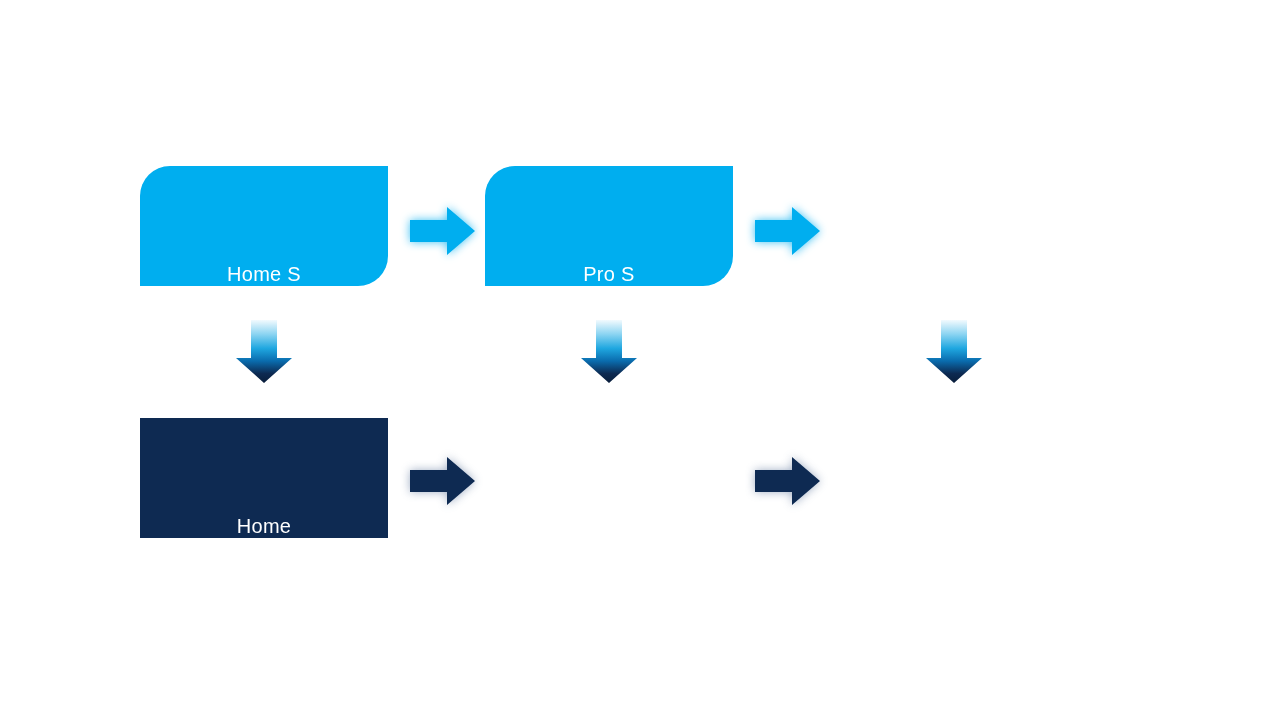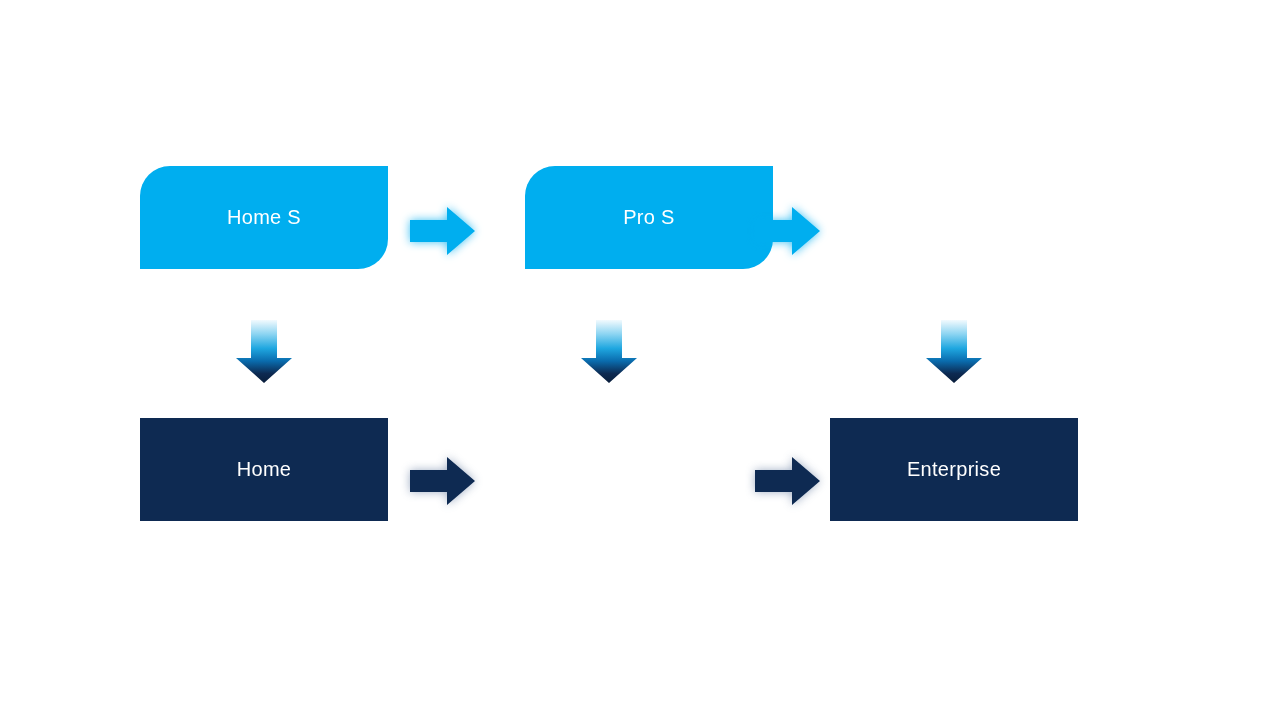--- a/index.html
+++ b/index.html
@@ -11,44 +11,44 @@
   }
   .canvas {
     position: relative;
     width: 1280px;
     height: 720px;
     background: #ffffff;
   }
   .box {
     position: absolute;
     width: 248px;
-    height: 103px;
+    height: 120px;
     display: flex;
-    align-items: center;
+    align-items: flex-end;
     justify-content: center;
   }
   .box .label {
     color: #ffffff;
     font-size: 20px;
     font-weight: 400;
     letter-spacing: 0.3px;
     white-space: nowrap;
   }
   .box.top {
     background: #00AEEF;
     border-radius: 30px 0 30px 0;
     top: 166px;
   }
   .box.bottom {
     background: #0E2A52;
     border-radius: 0;
     top: 418px;
   }
   .box.col-1 { left: 140px; }
-  .box.col-2 { left: 485px; margin-left: 40px; }
+  .box.col-2 { left: 485px; }
   .box.col-3 { left: 830px; }
 
   .arrow-right {
     position: absolute;
     width: 65px;
     height: 48px;
   }
   .arrow-right.light { filter: drop-shadow(0 0 5px rgba(0, 174, 239, 0.75)); }
   .arrow-right.dark  { filter: drop-shadow(0 0 5px rgba(45, 75, 125, 0.45)); }
   .arrow-right.row-top    { top: 207px; }
@@ -117,23 +117,20 @@
   </div>
   <div class="arrow-down col-3">
     <svg viewBox="0 0 56 63">
       <polygon points="15,0 41,0 41,38 56,38 28,63 0,38 15,38" fill="url(#downGrad)"></polygon>
     </svg>
   </div>
 
   <div class="box bottom col-1">
     <span class="label">Home</span>
   </div>
-  <div class="box bottom col-3">
-    <span class="label">Enterprise</span>
-  </div>
 
   <div class="arrow-right dark row-bottom gap-1">
     <svg viewBox="0 0 65 48">
       <polygon points="0,13 37,13 37,0 65,24 37,48 37,35 0,35" fill="#0E2A52"></polygon>
     </svg>
   </div>
   <div class="arrow-right dark row-bottom gap-2">
     <svg viewBox="0 0 65 48">
       <polygon points="0,13 37,13 37,0 65,24 37,48 37,35 0,35" fill="#0E2A52"></polygon>
     </svg>

